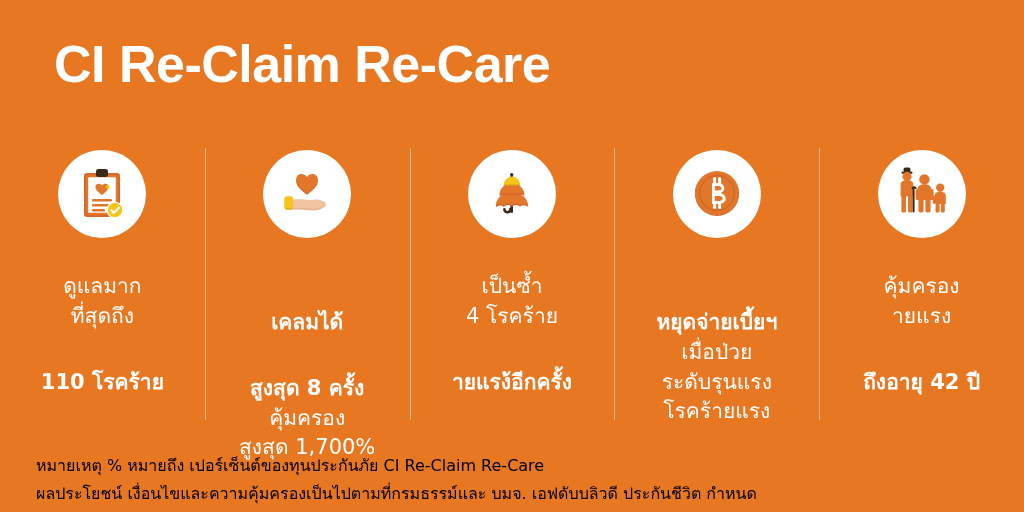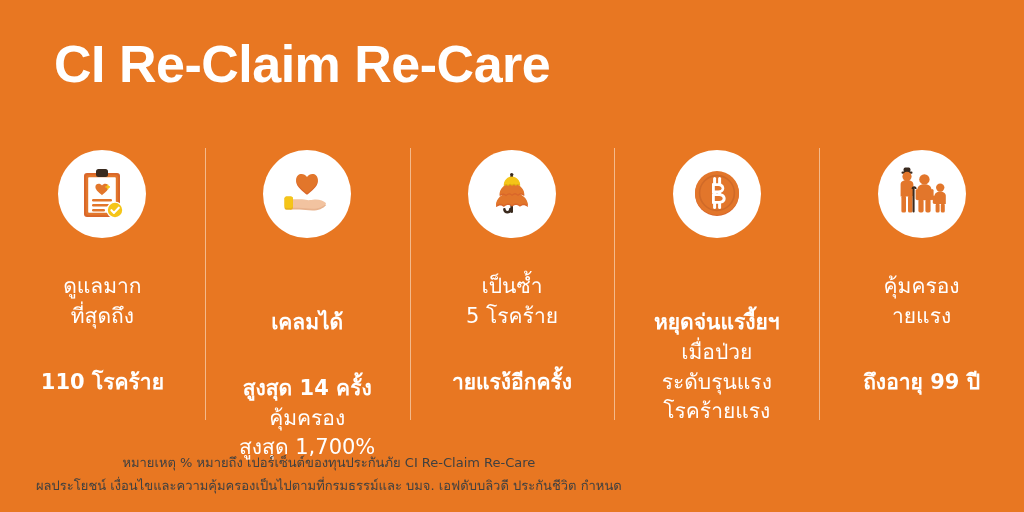--- a/index.html
+++ b/index.html
@@ -90,25 +90,24 @@
     white-space: nowrap;
   }
   .caption .line.bold {
     font-weight: bold;
     margin-top: 36px;
   }
   .footnote {
     position: absolute;
     left: 36px;
     top: 452px;
-    color: #404040;
-    font-size: 13px;
+    color: #000000;
+    font-size: 16px;
     line-height: 1.75;
     font-family: "DejaVu Sans", "Liberation Sans", sans-serif;
-    text-align: center;
   }
   .footnote .fline {
     display: block;
     white-space: nowrap;
   }
 </style>
 </head>
 <body>
 
 <div class="banner">
@@ -152,21 +151,21 @@
             <path d="M31 14 c-2.9-4.4 -10.8-4 -10.8 2.9 c0 5.4 7.2 10.4 10.8 13.4 c3.6-3 10.8-8 10.8-13.4 c0-6.9 -7.9-7.3 -10.8-2.9 z" fill="#E2762B"></path>
             <path d="M14 38 c4 0 8 0 12 0 c3.2 0 5 1 6.6 1 c2 0 3.4 -0.4 6 -0.6 c4.6-0.4 9 1.4 11.6 3.6 c-3 3.6 -8 5.6 -13.6 5.6 c-5.2 0 -9 -1 -13.4 -1 c-3 0 -6 0 -9.2 0 z" fill="#E8B38E"></path>
             <path d="M14 36.2 c4 0 8 0 12 0 c3.2 0 5 1 6.6 1 c2 0 3.4 -0.4 6 -0.6 c4.6-0.4 9 1.4 11.6 3.6 c-3 3.6 -8 5.6 -13.6 5.6 c-5.2 0 -9 -1 -13.4 -1 c-3 0 -6 0 -9.2 0 z" fill="#F2C3A0"></path>
             <rect x="8.5" y="33.4" width="8.4" height="13.4" rx="2" fill="#E8B21E"></rect>
             <rect x="8.5" y="33.4" width="8.4" height="11.6" rx="2" fill="#F5C518"></rect>
           </svg>
         </span>
       </div>
       <div class="caption">
         <span class="line bold">เคลมได้</span>
-        <span class="line bold">สูงสุด 14 ครั้ง</span>
+        <span class="line bold">สูงสุด 8 ครั้ง</span>
         <span class="line">คุ้มครอง</span>
         <span class="line">สูงสุด 1,700%</span>
       </div>
     </div>
 
     <div class="feature">
       <div class="icon-circle">
         <span>
           <svg width="58" height="58" viewBox="0 0 58 58" aria-hidden="true">
             <rect x="27.4" y="10" width="2.6" height="38" rx="1.3" fill="#3A2A1E"></rect>
@@ -176,21 +175,21 @@
             <path d="M16.6 31.2 c0-6.6 5.6-11.4 12.4-11.4 c6.8 0 12.4 4.8 12.4 11.4 c-2.8-1.8 -4.4-2 -6.4-0.2 c-2-2 -4-2 -6 0 c-2-2 -4-1.8 -6 0.2 c-2-1.8 -3.6-1.6 -6.4 0 z" fill="#D9662A"></path>
             <path d="M16.6 29.8 c0-6.6 5.6-11.4 12.4-11.4 c6.8 0 12.4 4.8 12.4 11.4 c-2.8-1.8 -4.4-2 -6.4-0.2 c-2-2 -4-2 -6 0 c-2-2 -4-1.8 -6 0.2 c-2-1.8 -3.6-1.6 -6.4 0 z" fill="#E2762B"></path>
             <path d="M20.8 21.2 c0-5 4.1-8.6 8.2-8.6 c4.1 0 8.2 3.6 8.2 8.6 c-2-1.4 -3-1.5 -4.3-0.2 c-1.3-1.5 -2.6-1.5 -3.9 0 c-1.3-1.5 -2.6-1.3 -3.9 0.2 c-1.3-1.3 -2.3-1.2 -4.3 0 z" fill="#E0AE10"></path>
             <path d="M20.8 20 c0-5 4.1-8.6 8.2-8.6 c4.1 0 8.2 3.6 8.2 8.6 c-2-1.4 -3-1.5 -4.3-0.2 c-1.3-1.5 -2.6-1.5 -3.9 0 c-1.3-1.5 -2.6-1.3 -3.9 0.2 c-1.3-1.3 -2.3-1.2 -4.3 0 z" fill="#F5C518"></path>
             <circle cx="28.7" cy="9.6" r="1.7" fill="#3A2A1E"></circle>
           </svg>
         </span>
       </div>
       <div class="caption">
         <span class="line">เป็นซ้ำ</span>
-        <span class="line">5 โรคร้าย</span>
+        <span class="line">4 โรคร้าย</span>
         <span class="line bold">ายแรง้อีกครั้ง</span>
       </div>
     </div>
 
     <div class="feature">
       <div class="icon-circle">
         <span>
           <svg width="58" height="58" viewBox="0 0 58 58" aria-hidden="true">
             <circle cx="29" cy="29" r="22" fill="#D9662A"></circle>
             <circle cx="29" cy="28" r="22" fill="#E2762B"></circle>
@@ -200,21 +199,21 @@
               <line x1="31.6" y1="13.5" x2="31.6" y2="42.5"></line>
             </g>
             <path d="M24 18.2 h6.6 c3.4 0 5.6 2 5.6 5 c0 3 -2.2 4.8 -5.6 4.8 h-6.6 z" fill="#FFFFFF"></path>
             <path d="M24 28.2 h7.4 c3.8 0 6.2 2.2 6.2 5.3 c0 3.2 -2.4 5.2 -6.2 5.2 h-7.4 z" fill="#FFFFFF"></path>
             <path d="M26.8 20.9 h3.6 c1.9 0 3.1 1 3.1 2.4 c0 1.4 -1.2 2.2 -3.1 2.2 h-3.6 z" fill="#E2762B"></path>
             <path d="M26.8 30.9 h4.3 c2.2 0 3.5 1.2 3.5 2.6 c0 1.5 -1.3 2.5 -3.5 2.5 h-4.3 z" fill="#E2762B"></path>
           </svg>
         </span>
       </div>
       <div class="caption">
-        <span class="line bold">หยุดจ่นแรงี้ยฯ</span>
+        <span class="line bold">หยุดจ่ายเบี้ยฯ</span>
         <span class="line">เมื่อป่วย</span>
         <span class="line">ระดับรุนแรง</span>
         <span class="line">โรคร้ายแรง</span>
       </div>
     </div>
 
     <div class="feature">
       <div class="icon-circle">
         <span>
           <svg width="62" height="56" viewBox="0 0 62 56" aria-hidden="true">
@@ -239,21 +238,21 @@
             <path d="M43.6 29.6 c0-2.6 2.6-4.2 5.6-4.2 c3 0 5.6 1.6 5.6 4.2 v8.4 h-11.2 z" fill="#E2762B"></path>
             <rect x="44.6" y="37.4" width="4" height="9.2" rx="1.5" fill="#E2762B"></rect>
             <rect x="49.8" y="37.4" width="4" height="9.2" rx="1.5" fill="#E2762B"></rect>
             <rect x="41.8" y="29.4" width="2.8" height="8.6" rx="1.4" fill="#E2762B"></rect>
           </svg>
         </span>
       </div>
       <div class="caption">
         <span class="line">คุ้มครอง</span>
         <span class="line">ายแรง</span>
-        <span class="line bold">ถึงอายุ 99 ปี</span>
+        <span class="line bold">ถึงอายุ 42 ปี</span>
       </div>
     </div>
 
   </div>
 
   <div class="footnote">
     <span class="fline">หมายเหตุ % หมายถึง เปอร์เซ็นต์ของทุนประกันภัย CI Re-Claim Re-Care</span>
     <span class="fline">ผลประโยชน์ เงื่อนไขและความคุ้มครองเป็นไปตามที่กรมธรรม์และ บมจ. เอฟดับบลิวดี ประกันชีวิต กำหนด</span>
   </div>
 

